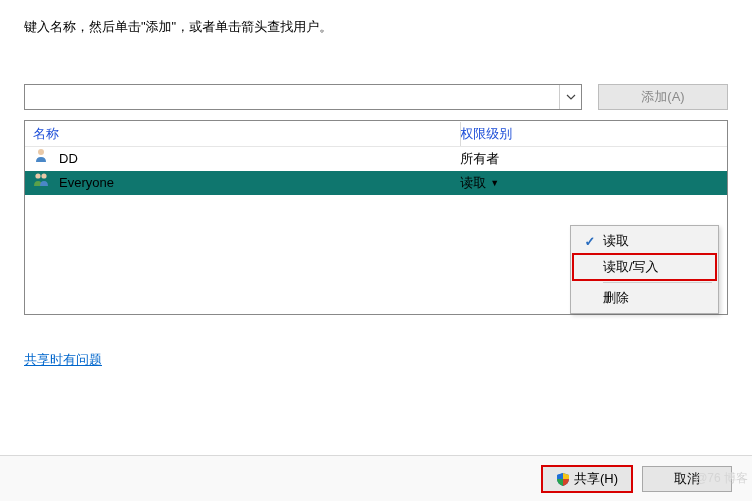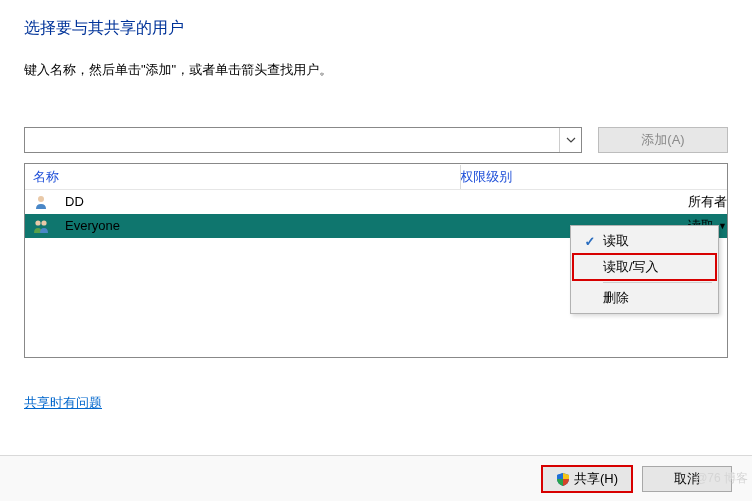--- a/index.html
+++ b/index.html
@@ -93,31 +93,30 @@
     height: 24px;
     background: #d9d9d9;
   }
   .tbody .row {
     display: flex;
     height: 24px;
     line-height: 24px;
     font-size: 13px;
     color: #000;
   }
-  .row .col-name { display: flex; align-items: center; gap: 16px; }
+  .row .col-name { display: flex; align-items: flex-start; gap: 10px; }
   .row.selected { background: #0f766e; }
   .icon-user, .icon-group {
     width: 16px; height: 16px; display: inline-block;
   }
   .permcell {
     display: flex;
     align-items: center;
     gap: 4px;
     width: 38%;
-    justify-content: flex-end;
   }
   .permcell .arrow {
     font-size: 9px;
     color: #000;
   }
   .menu {
     position: absolute;
     left: 570px;
     top: 225px;
     width: 149px;
@@ -198,21 +197,20 @@
     bottom: 14px;
     color: #d5d5d5;
     font-size: 12px;
     pointer-events: none;
   }
 </style>
 </head>
 <body>
 
 <div class="content">
-  <div class="title">选择要与其共享的用户</div>
   <div class="hint">键入名称，然后单击"添加"，或者单击箭头查找用户。</div>
 
   <div class="input-row">
     <div class="combo">
       <input type="text" placeholder="" style="">
       <div class="chev">
         <svg viewBox="0 0 10 10">
             <path d="M1 3 L5 7 L9 3" fill="none" stroke="#444" stroke-width="1.2"></path>
           </svg>
       </div>

